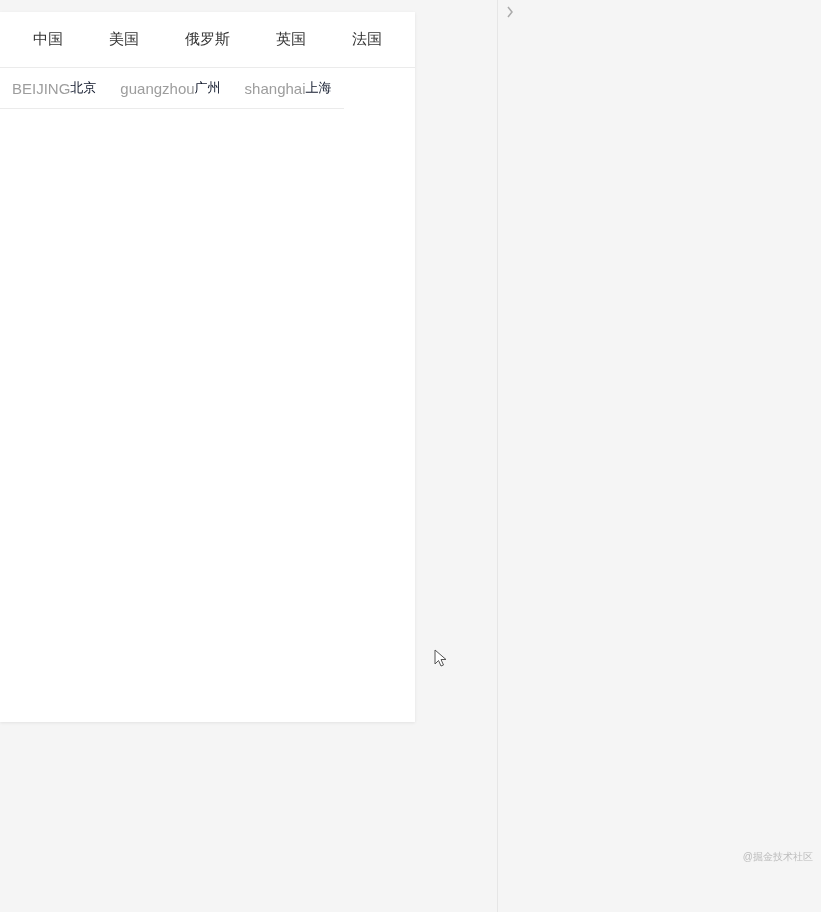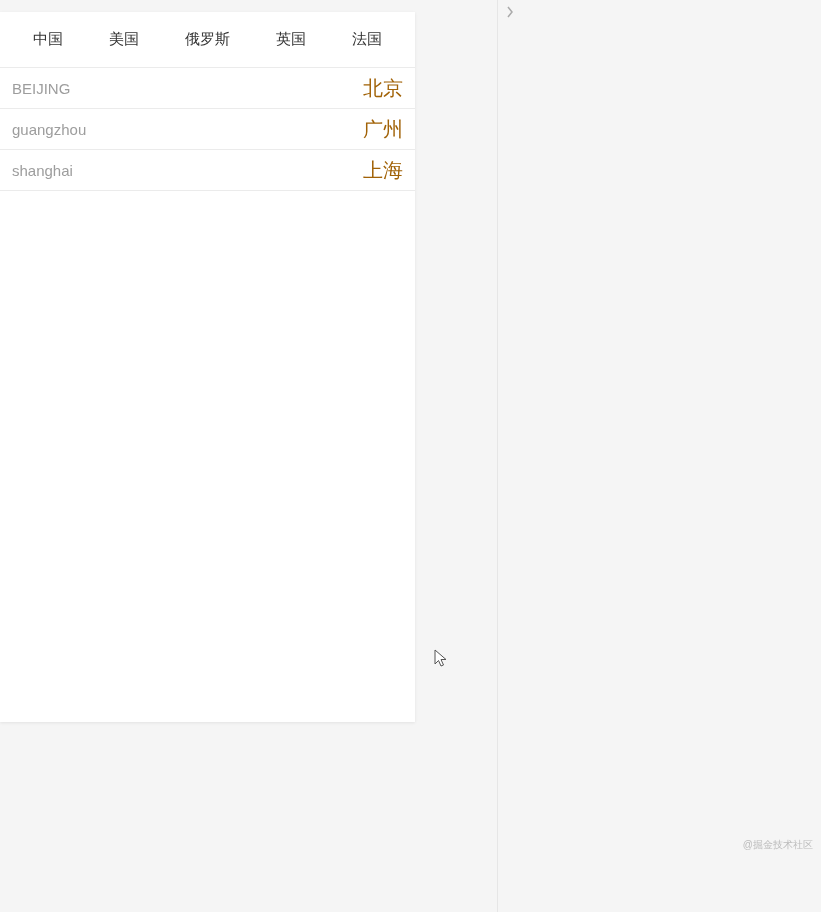--- a/index.html
+++ b/index.html
@@ -33,38 +33,38 @@
       padding: 0 10px;
     }
     .tab {
       font-size: 15px;
       color: #333;
       cursor: pointer;
       padding: 0 8px;
     }
     .list {
       display: flex;
-      flex-direction: column;
+      flex-direction: row;
     }
     .list-item {
       display: flex;
       justify-content: space-between;
       align-items: center;
       height: 41px;
       padding: 0 12px;
       border-bottom: 1px solid #ebebeb;
       cursor: pointer;
     }
     .list-item .en {
       font-size: 15px;
       color: #9d9d9d;
     }
     .list-item .cn {
-      font-size: 20px;
-      color: #a16207;
+      font-size: 13px;
+      color: #0f172a;
     }
     .divider {
       position: absolute;
       left: 497px;
       top: 0;
       width: 1px;
       height: 912px;
       background: #e6e6e6;
     }
     .chevron {
@@ -93,21 +93,21 @@
       height: 20px;
       pointer-events: none;
     }
     .cursor-pointer svg {
       width: 100%;
       height: 100%;
     }
     .watermark {
       position: absolute;
       right: 8px;
-      bottom: 60px;
+      bottom: 48px;
       font-size: 10px;
       color: #bbb;
     }
   </style>
 </head>
 <body>
 
 <div class="left-panel">
   <div class="tabs">
     <div class="tab">中国</div>

